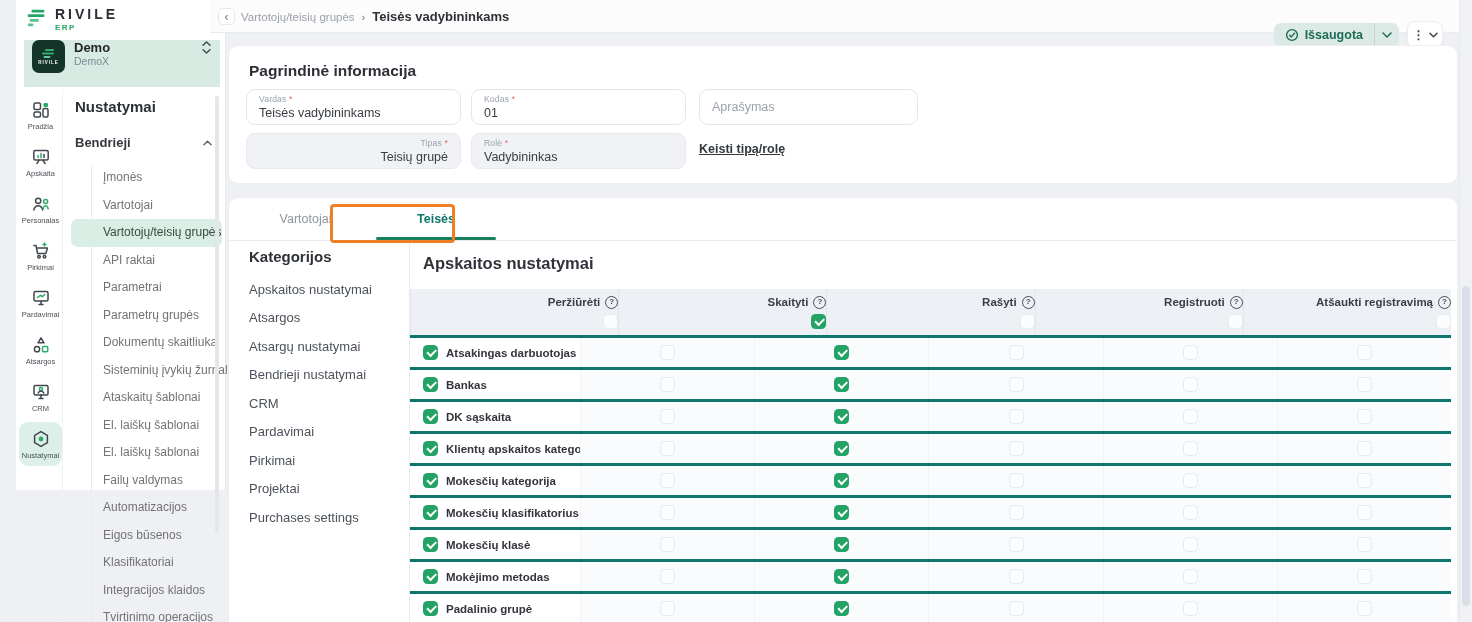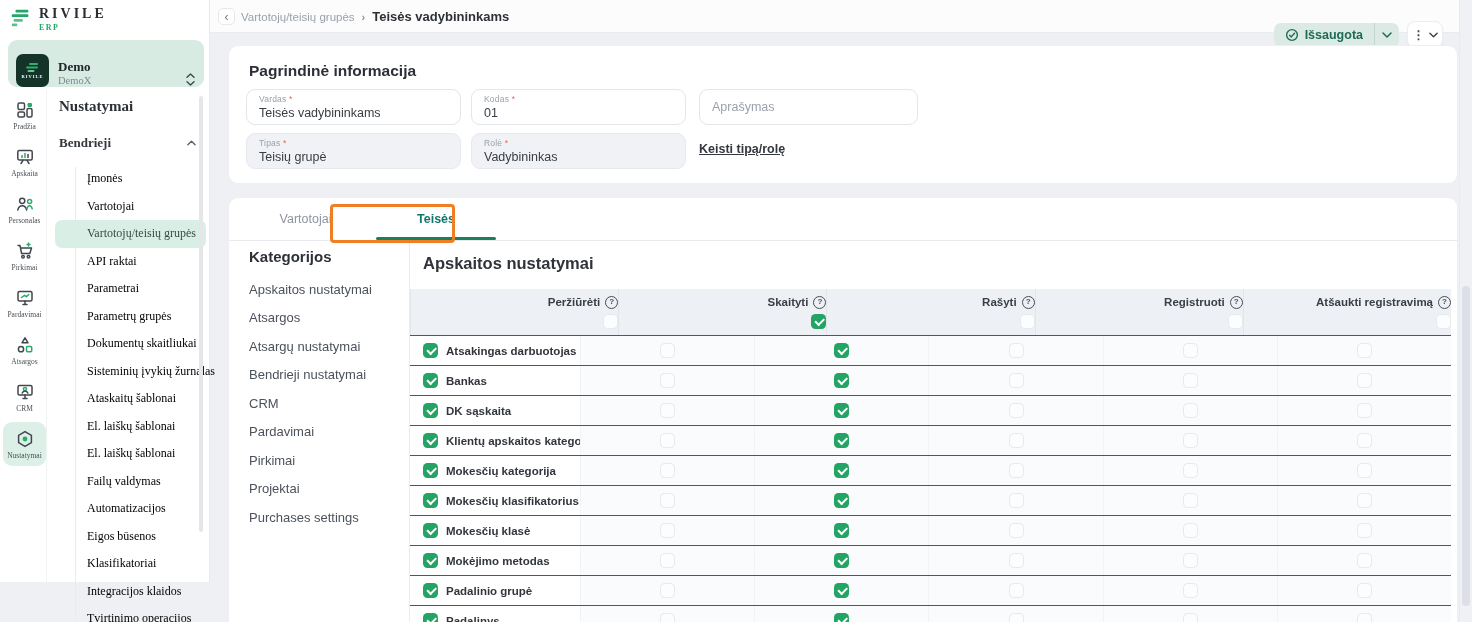--- a/index.html
+++ b/index.html
@@ -2,43 +2,43 @@
 <html><head>
 <meta charset="utf-8">
 <style>
   * { margin:0; padding:0; }
   body{
     width:1472px;height:622px;position:relative;overflow:hidden;
     background:#eef0f3;color:#33373d;
     font-family:"Liberation Sans", sans-serif;
   }
   
-  .sidebar{position:absolute;left:0;top:0;width:210px;height:582px;background:#fff;border-right:1px solid #e7e9ed;box-sizing:border-box;font-family:Liberation Serif, serif;}
+  .sidebar{position:absolute;left:16px;top:0;width:210px;height:490px;background:#fff;border-right:1px solid #e7e9ed;box-sizing:border-box;}
   .logo{position:absolute;left:10px;top:7px;display:flex;gap:7px;align-items:flex-start;}
   .brand-name{font-size:14px;font-weight:800;letter-spacing:3px;color:#2a2e33;line-height:14px;display:block;}
   .brand-tag{font-size:8px;font-weight:700;letter-spacing:1.5px;color:#23a767;display:block;margin-top:2px;}
-  .workspace{position:absolute;left:8px;top:40px;width:196px;height:47px;background:#d7ebe2;border-radius:9px;display:flex;align-items:flex-end;gap:9px;padding:0 8px;box-sizing:border-box;cursor:pointer;}
+  .workspace{position:absolute;left:8px;top:40px;width:196px;height:47px;background:#d7ebe2;border-radius:0;display:flex;align-items:flex-start;gap:9px;padding:0 8px;box-sizing:border-box;cursor:pointer;}
   .ws-logo{width:33px;height:33px;border-radius:7px;background:#14342a;display:flex;flex-direction:column;align-items:center;justify-content:center;gap:2px;flex:none;}
   .ws-mini-name{font-size:4.5px;color:#fff;font-weight:700;letter-spacing:1px;}
   .ws-text{flex:1;min-width:0;}
   .ws-title{font-size:13px;font-weight:700;color:#22262b;line-height:15px;}
   .ws-code{font-size:10.5px;color:#7e8a94;line-height:13px;}
   .ws-sort{color:#3f464d;flex:none;display:flex;}
   .rail{position:absolute;left:0;top:90px;width:47px;height:532px;border-right:1px solid #f1f2f4;box-sizing:border-box;display:flex;flex-direction:column;align-items:flex-end;padding-top:2px;}
   .rail-item{width:43px;height:47px;display:flex;flex-direction:column;align-items:center;justify-content:center;gap:2px;border-radius:9px;cursor:pointer;flex:none;}
   .rail-item.active{background:#dcf0e7;height:44px;margin:1px 0;}
   .rail-icon{height:20px;display:flex;}
   .rail-label{font-size:7.5px;color:#4a5057;}
   .menu{position:absolute;left:47px;top:88px;width:163px;}
   .menu-heading{font-size:15px;font-weight:700;color:#2c3036;margin:10px 0 0 12px;}
   .menu-group{display:flex;align-items:center;justify-content:space-between;margin:20px 14px 0 12px;font-size:13px;font-weight:700;color:#33383e;cursor:pointer;}
   .group-chevron{color:#5a6169;display:flex;}
   .side-list{position:relative;margin-top:14px;}
   .side-list::before{content:"";position:absolute;left:28px;top:2px;bottom:8px;width:1px;background:#e9ebee;}
-  .side-item{height:27.5px;line-height:27.5px;padding-left:40px;font-size:12px;color:#000000;cursor:pointer;white-space:nowrap;position:relative;}
+  .side-item{height:27.5px;line-height:27.5px;padding-left:40px;font-size:12px;color:#737373;cursor:pointer;white-space:nowrap;position:relative;}
   .side-item.active{background:#d9efe6;border-radius:7px;margin:0 4px 0 8px;padding-left:32px;color:#3a4b43;}
   .side-scroll{position:absolute;left:199px;top:96px;width:4px;height:436px;background:#e4e6ea;border-radius:2px;cursor:pointer;}
   
   .topbar{position:absolute;left:210px;top:0;right:13px;height:33px;background:#fcfcfd;border-bottom:1px solid #e9ebee;box-sizing:border-box;}
   .back-btn{position:absolute;left:8px;top:8px;width:17px;height:17px;border:1px solid #e6e8ec;background:#fff;border-radius:5px;color:#6f7680;font-size:12px;line-height:14px;text-align:center;cursor:pointer;box-sizing:border-box;}
   .breadcrumb{position:absolute;left:31px;top:0;height:33px;display:flex;align-items:center;gap:7px;}
   .bc-parent{font-size:11.5px;color:#9aa1ab;cursor:pointer;}
   .bc-sep{font-size:11px;color:#8d949e;font-weight:700;}
   .bc-current{font-size:13px;font-weight:700;color:#2d3136;}
   .actions{position:absolute;right:16px;top:0;height:33px;display:flex;align-items:center;gap:8px;margin-top:18px;}
@@ -56,21 +56,21 @@
   .card1-title{font-size:15.5px;font-weight:700;color:#2c3036;margin:16px 0 0 20px;}
   .field{position:absolute;border:1px solid #e3e6ea;border-radius:9px;box-sizing:border-box;display:flex;flex-direction:column;justify-content:center;padding:3px 12px 4px;background:#fff;cursor:text;}
   .field.disabled{background:#f1f2f5;border-color:#e7e9ec;cursor:default;}
   .f-label{font-size:8.5px;color:#99a1ac;letter-spacing:.2px;}
   .req{color:#e2685b;}
   .f-value{font-size:12.5px;color:#383d44;margin-top:2px;white-space:nowrap;}
   .f-placeholder{font-size:12.5px;color:#9aa2ad;}
   .f-vardas{left:17px;top:43px;width:215px;height:36px;}
   .f-kodas{left:242px;top:43px;width:215px;height:36px;}
   .f-apras{left:470px;top:43px;width:219px;height:36px;}
-  .f-tipas{left:17px;top:87px;width:215px;height:36px;}
+  .f-tipas{left:17px;top:87px;width:215px;height:36px;align-items:flex-end;}
   .f-role{left:242px;top:87px;width:215px;height:36px;}
   .change-link{position:absolute;left:470px;top:96px;font-size:12.5px;font-weight:600;color:#33383e;text-decoration:underline;cursor:pointer;}
   .card2{left:228px;top:197px;width:1230px;height:425px;border-radius:10px 10px 0 0;border-bottom:none;}
   .tabs-row{position:relative;height:43px;border-bottom:1px solid #e9ebee;display:flex;align-items:stretch;padding-left:20px;gap:12px;box-sizing:border-box;}
   .tab{min-width:85px;padding:0 14px;display:flex;align-items:center;justify-content:center;font-size:12.5px;color:#8e95a0;cursor:pointer;position:relative;}
   .tab.active{color:#0f766e;font-weight:700;min-width:96px;}
   .tab.active::after{content:"";position:absolute;left:2px;right:2px;bottom:0;height:3px;background:#1a7f5e;border-radius:2px;}
   .annotation{position:absolute;left:101px;top:6px;width:119px;height:33px;border:3px solid #ee7f24;border-radius:4px;pointer-events:none;z-index:5;}
   .cats{position:absolute;left:20px;top:50px;width:158px;}
   .cats-heading{font-size:15px;font-weight:700;color:#2e3237;margin:0 0 10px;}
@@ -78,21 +78,21 @@
   .vdiv{position:absolute;left:180px;top:43px;bottom:0;width:1px;background:#eaecef;}
   
   .ptable-panel{position:absolute;left:181px;top:43px;right:0;bottom:0;overflow:hidden;}
   .ptable-title{font-size:16.5px;font-weight:700;color:#30343a;margin:13px 0 0 13px;}
   .ptable{position:absolute;left:0;top:48px;right:6px;}
   .ptable-head{display:flex;height:46px;background:#edf0f4;}
   .phead-name{width:170px;flex:none;display:flex;align-items:center;padding-left:13px;font-size:11.5px;font-weight:700;color:#3a3f46;box-sizing:border-box;}
   .phead-col{flex:1;display:flex;flex-direction:column;align-items:flex-end;justify-content:center;gap:5px;border-left:1px solid #e2e6eb;box-sizing:border-box;}
   .phead-row{display:flex;align-items:center;gap:5px;font-size:11.5px;font-weight:700;color:#3a3f46;white-space:nowrap;}
   .qicon{width:11px;height:11px;border:1px solid #484e55;border-radius:50%;font-size:8px;line-height:10px;text-align:center;color:#484e55;font-weight:700;cursor:pointer;flex:none;}
-  .prow{display:flex;height:29px;border-top:1px solid #0f766e;}
+  .prow{display:flex;height:29px;border-top:3px solid #0f766e;}
   .pname-cell{width:170px;flex:none;display:flex;align-items:center;gap:8px;padding-left:13px;box-sizing:border-box;overflow:visible;}
   .row-label{font-size:11.5px;font-weight:700;color:#32363c;white-space:nowrap;}
   .pperm-cell{flex:1;display:flex;align-items:center;justify-content:center;background:#fafbfd;border-left:1px solid #f1f3f6;box-sizing:border-box;}
   .cb{width:15px;height:15px;border-radius:4.5px;box-sizing:border-box;cursor:pointer;flex:none;position:relative;}
   .cb-off{background:#fcfdfe;border:1px solid #e6e9ee;}
   .cb-on{background:#24a464;}
   .cb-on::after{content:"";position:absolute;left:3.5px;top:4px;width:7px;height:3.5px;border-left:2px solid #fff;border-bottom:2px solid #fff;transform:rotate(-45deg);}
 </style>
 </head>
 <body>

